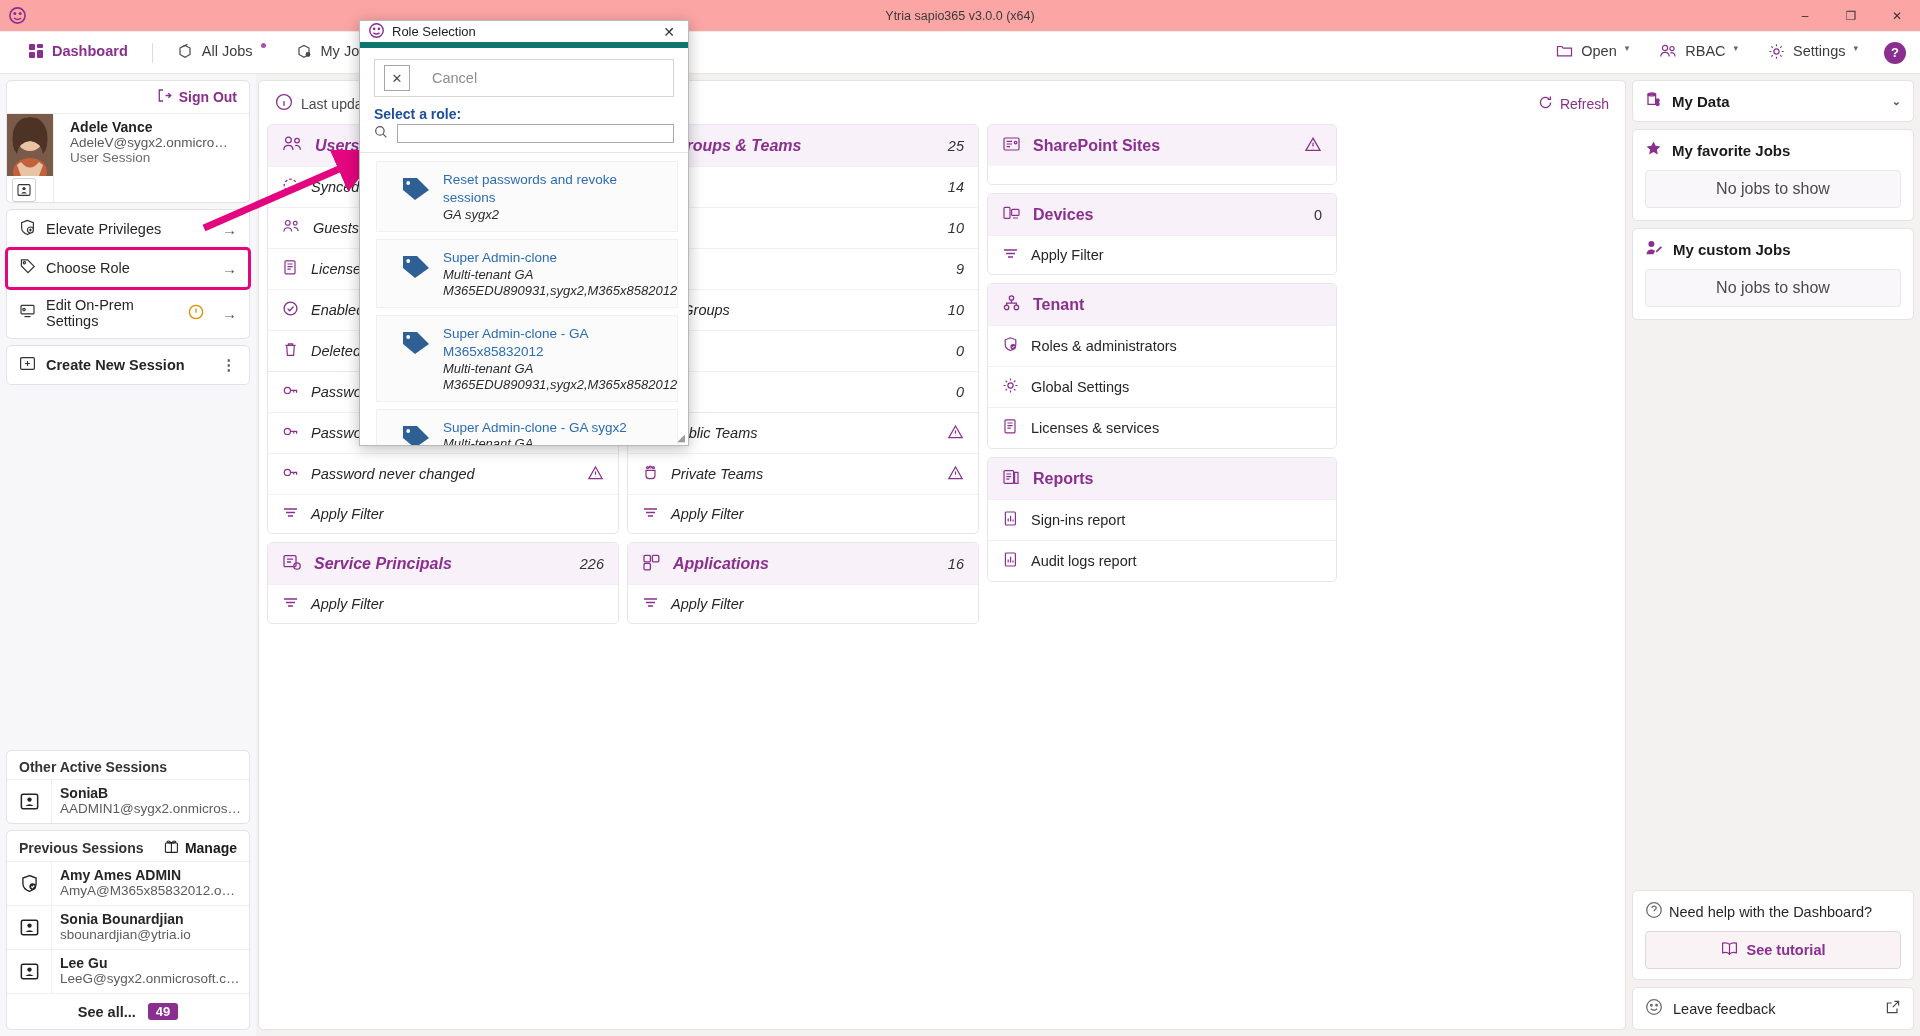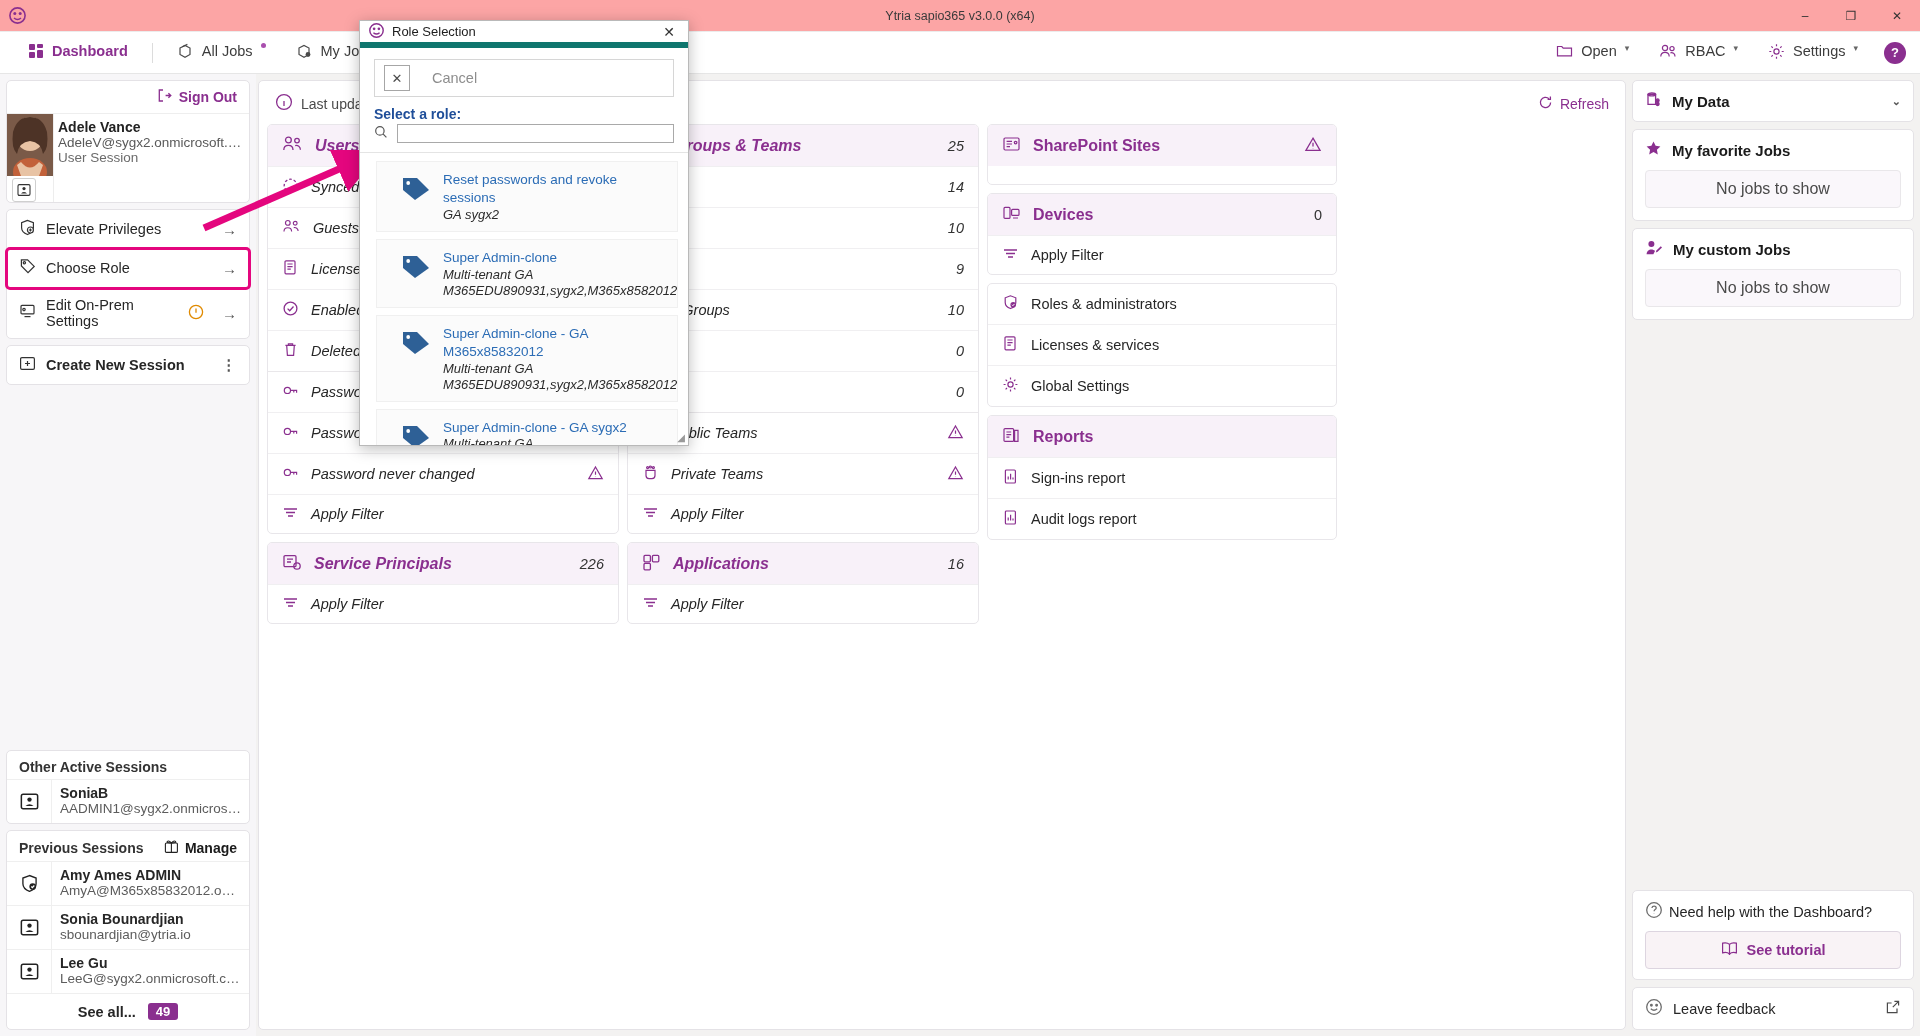--- a/index.html
+++ b/index.html
@@ -46,21 +46,21 @@
   .body { display:flex; height:calc(1036px - 32px - 42px); background:#f3f2f1; }
 
   
   .sidebar { width:256px; background:#f7f6f8; padding:6px; display:flex; flex-direction:column; gap:6px; }
   .card { background:#fff; border:1px solid #e4e2e6; border-radius:5px; }
   .signout-row { display:flex; justify-content:flex-end; align-items:center; gap:7px;
      padding:7px 12px; color:#8a2f8f; font-weight:bold; font-size:14px; border-bottom:1px solid #eee;}
   .user-row { display:flex; align-items:stretch; }
   .avatar { width:46px; height:62px; background:#b98f72; overflow:hidden; position:relative; flex:none; }
   .avatar svg { position:absolute; top:0; left:0; }
-  .user-meta { padding:5px 4px; border-left:1px solid #ededed; flex:1; min-width:0;}
+  .user-meta { padding:5px 16px; border-left:1px solid #ededed; flex:1; min-width:0;}
   .user-name { font-weight:bold; font-size:14px; color:#222; }
   .user-mail { font-size:13.5px; color:#595959; white-space:nowrap; overflow:hidden; text-overflow:ellipsis;}
   .user-sess { font-size:13.5px; color:#6b6b6b; }
   .badge-ic { width:24px;height:24px;border:1px solid #cfcfcf;border-radius:3px;display:flex;
      align-items:center;justify-content:center;background:#fff;margin:2px 0 0 5px;}
   .menurow { display:flex; align-items:center; gap:10px; padding:9px 12px; font-size:14.5px;
      border-bottom:1px solid #eee; position:relative;}
   .menurow:last-child{border-bottom:none;}
   .menurow .arrow { margin-left:auto; color:#555; font-size:15px; }
   .menurow.hl { outline:3px solid #e4067e; outline-offset:-1px; border-radius:3px; z-index:3; background:#fff;}
@@ -751,47 +751,58 @@
                 <span>
                   <svg width="17" height="15" viewBox="0 0 17 15" fill="none" stroke="#8a2f8f" stroke-width="1.3">
                       <path d="M2 4h13M4 7.5h9M6 11h5"></path>
                     </svg>
                 </span>
                 <span>Apply Filter</span>
               </div>
             </div>
 
             <div class="dcard">
+              <div class="dhead">
+                <span>
+                  <svg width="19" height="18" viewBox="0 0 19 18" fill="none" stroke="#8a2f8f" stroke-width="1.3">
+                      <circle cx="9.5" cy="4" r="2.2"></circle>
+                      <circle cx="4.6" cy="13.4" r="2.2"></circle>
+                      <circle cx="14.4" cy="13.4" r="2.2"></circle>
+                      <path d="M9.5 6.2v3M4.6 11.2V9.2h9.8v2"></path>
+                    </svg>
+                </span>
+                <span class="t">Tenant</span>
+              </div>
               <div class="drow">
                 <span>
                   <svg width="17" height="17" viewBox="0 0 17 17" fill="none" stroke="#8a2f8f" stroke-width="1.2">
                       <path d="M8.5 1.8 3.2 3.8v4.6c0 3.2 2.7 5.1 5.3 6.1 2.6-1 5.3-2.9 5.3-6.1V3.8z"></path>
                       <circle cx="11.2" cy="10.8" r="2.8" fill="#8a2f8f" stroke="none"></circle>
                       <path d="M10 10.8l.9.9 1.6-1.8" stroke="#fff" stroke-width="1"></path>
                     </svg>
                 </span>
                 <span>Roles &amp; administrators</span>
               </div>
               <div class="drow">
                 <span>
                   <svg width="17" height="17" viewBox="0 0 17 17" fill="none" stroke="#8a2f8f" stroke-width="1.2">
+                      <circle cx="8.5" cy="8.5" r="2.6"></circle>
+                      <path d="M8.5 1.6v2M8.5 13.4v2M1.6 8.5h2M13.4 8.5h2M3.6 3.6l1.4 1.4M12 12l1.4 1.4M13.4 3.6L12 5M5 12l-1.4 1.4"></path>
+                    </svg>
+                </span>
+                <span>Global Settings</span>
+              </div>
+              <div class="drow">
+                <span>
+                  <svg width="17" height="17" viewBox="0 0 17 17" fill="none" stroke="#8a2f8f" stroke-width="1.2">
                       <rect x="3" y="1.8" width="10" height="13" rx="1"></rect>
                       <path d="M5.4 5h5.2M5.4 7.6h5.2M5.4 10.2h3.4"></path>
                     </svg>
                 </span>
                 <span>Licenses &amp; services</span>
-              </div>
-              <div class="drow">
-                <span>
-                  <svg width="17" height="17" viewBox="0 0 17 17" fill="none" stroke="#8a2f8f" stroke-width="1.2">
-                      <circle cx="8.5" cy="8.5" r="2.6"></circle>
-                      <path d="M8.5 1.6v2M8.5 13.4v2M1.6 8.5h2M13.4 8.5h2M3.6 3.6l1.4 1.4M12 12l1.4 1.4M13.4 3.6L12 5M5 12l-1.4 1.4"></path>
-                    </svg>
-                </span>
-                <span>Global Settings</span>
               </div>
             </div>
 
             <div class="dcard">
               <div class="dhead">
                 <span>
                   <svg width="19" height="18" viewBox="0 0 19 18" fill="none" stroke="#8a2f8f" stroke-width="1.2">
                       <rect x="2" y="2.6" width="9.6" height="12.8" rx="1"></rect>
                       <path d="M4.4 6h4.8M4.4 8.6h4.8M4.4 11.2h3"></path>
                       <path d="M12.6 4.4h3.4v11h-3.4z"></path>

